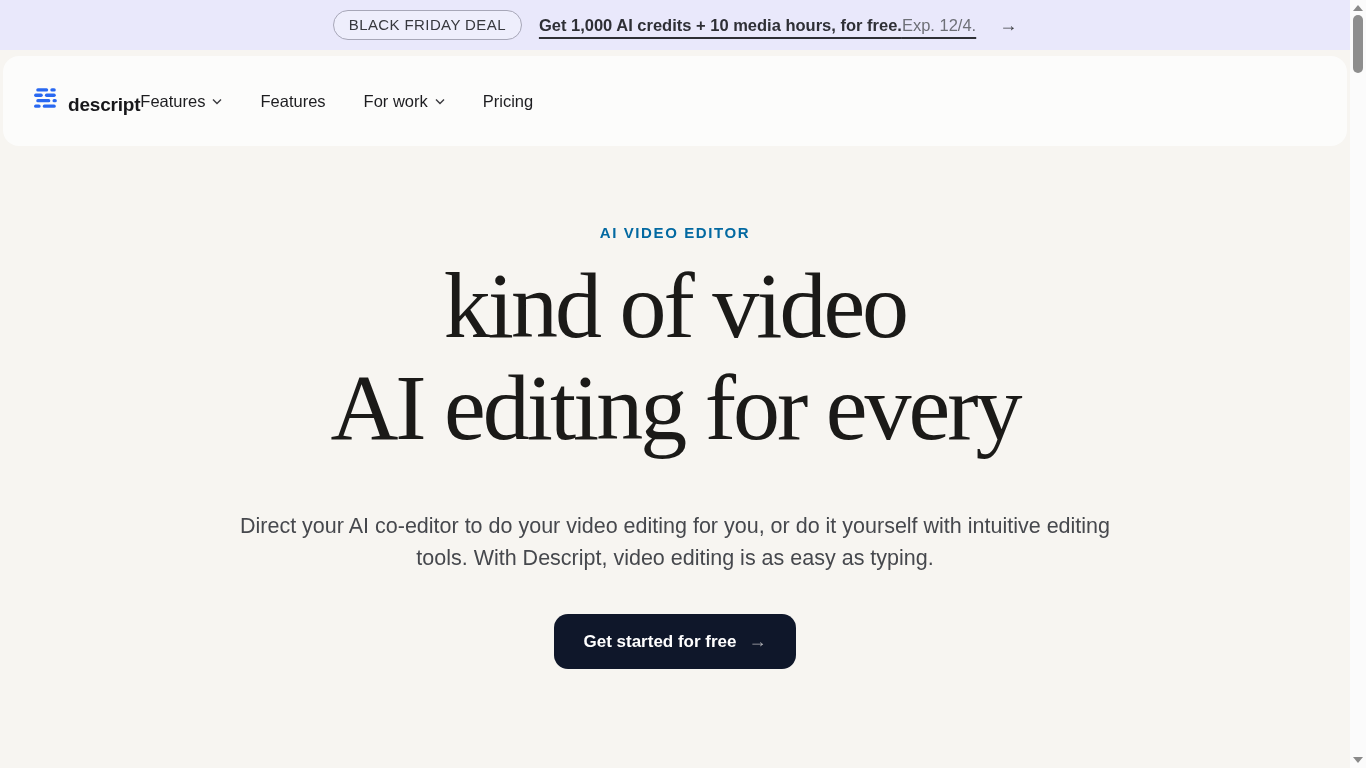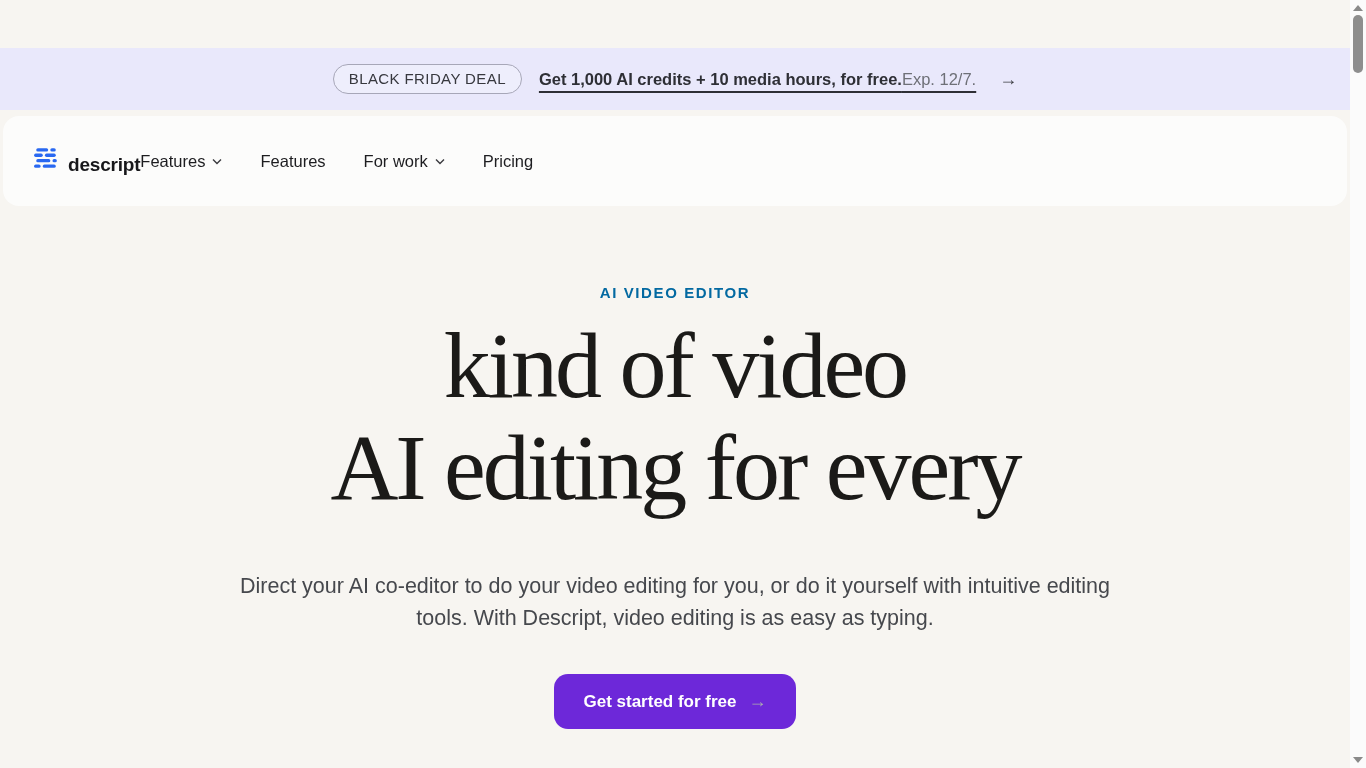--- a/index.html
+++ b/index.html
@@ -6,27 +6,26 @@
   html, body {
     width: 1366px; height: 768px;
     overflow: hidden;
     font-family: "Liberation Sans", "DejaVu Sans", sans-serif;
     background: #F7F5F1;
   }
   .content { width: 1350px; }
 
   
   .banner {
-    height: 62px;
+    height: 50px;
     background: #E9E8FB;
     display: flex;
     align-items: center;
     justify-content: center;
     gap: 17px;
-    margin-top: 48px;
   }
   .banner-pill {
     border: 1.3px solid #A7A7B8;
     border-radius: 999px;
     padding: 5px 15px 6px;
     font-size: 15px;
     font-weight: 500;
     letter-spacing: 0.4px;
     color: #37383E;
     background: rgba(255,255,255,0.25);
@@ -127,21 +126,21 @@
     max-width: 900px;
     font-size: 21.5px;
     line-height: 32px;
     color: #46484D;
   }
   .cta-btn {
     margin-top: 40px;
     display: inline-flex;
     align-items: center;
     gap: 12px;
-    background: #6d28d9;
+    background: #0f172a;
     color: #FFFFFF;
     border: none;
     border-radius: 14px;
     padding: 17px 29px;
     font-family: inherit;
     font-size: 17px;
     font-weight: 600;
     cursor: pointer;
   }
   .cta-arrow { color: #A9AAAF; font-size: 18px; font-weight: 400; }
@@ -175,21 +174,21 @@
 </style>
 </head>
 <body>
 
 <div class="content">
 
   <div class="banner">
     <span class="banner-pill">BLACK FRIDAY DEAL</span>
     <a class="banner-link">
       <span>Get 1,000 AI credits + 10 media hours, for free.</span>
-      <span class="exp">Exp. 12/7.</span>
+      <span class="exp">Exp. 12/4.</span>
     </a>
     <span class="banner-arrow">→</span>
   </div>
 
   <div class="nav">
     <div class="brand">
       <span>
         <svg width="26" height="26" viewBox="0 0 24 24">
           <g fill="#2968F1">
             <rect x="3" y="2" width="11" height="3.1" rx="1.5"></rect>

